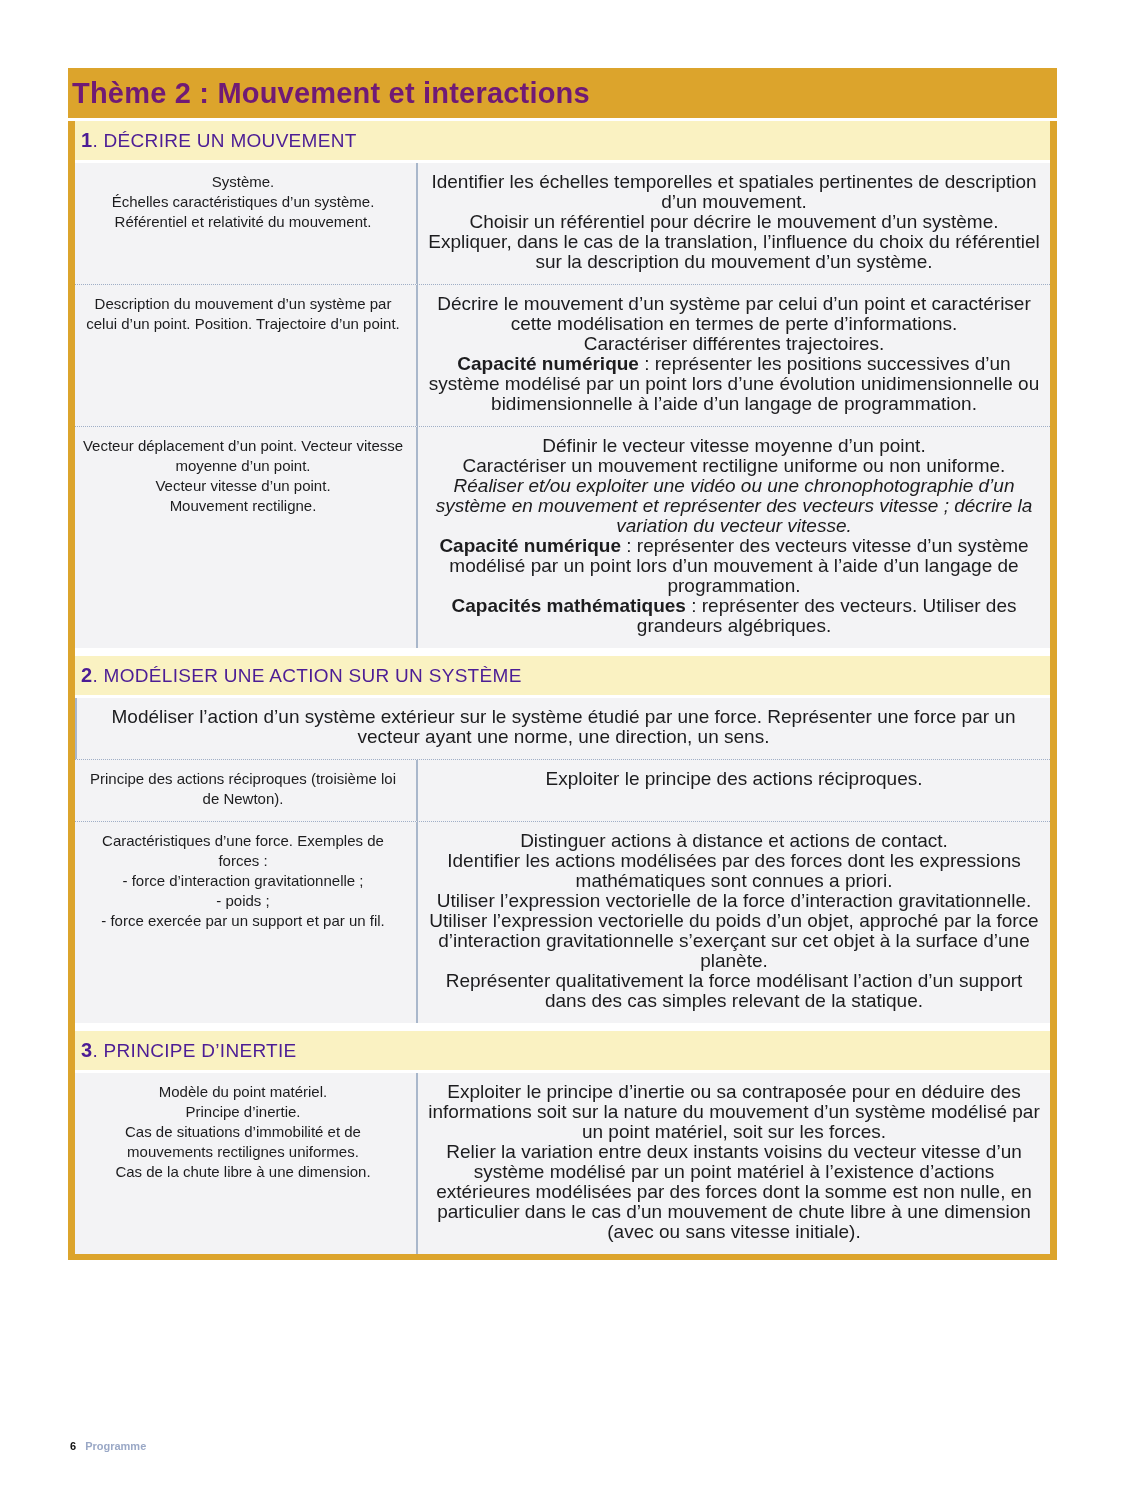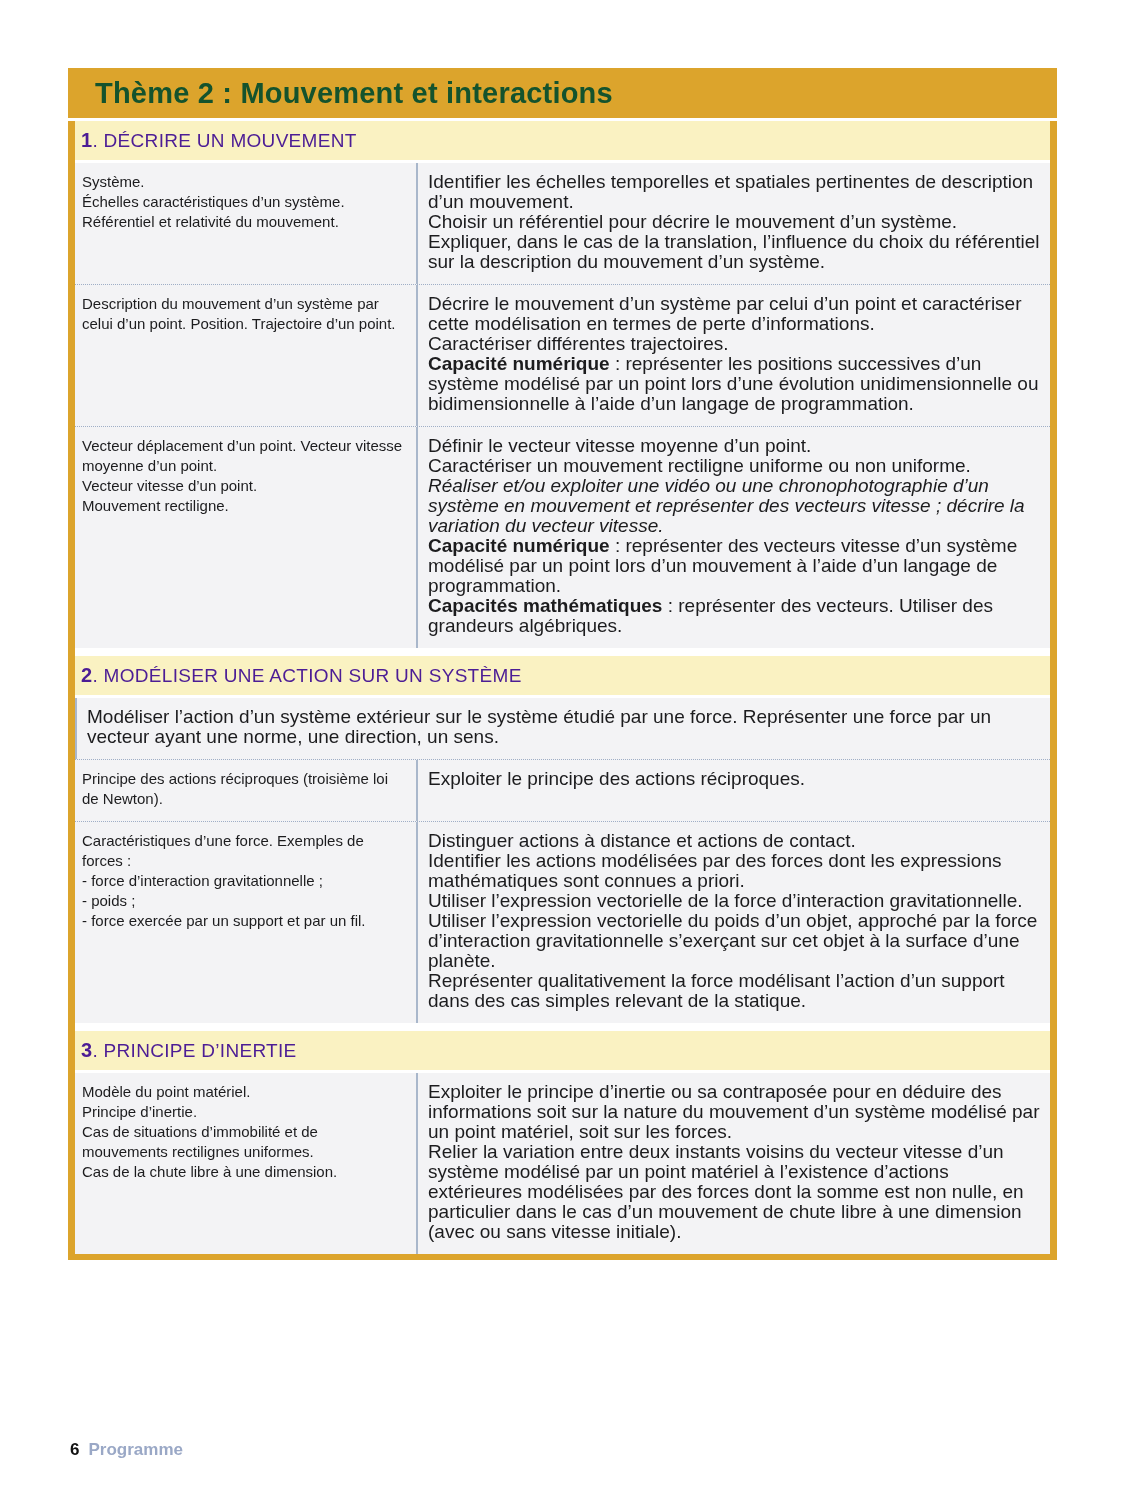--- a/index.html
+++ b/index.html
@@ -6,26 +6,26 @@
   body {
     width: 1125px; height: 1500px;
     background: #ffffff;
     position: relative;
     font-family: "Liberation Sans", sans-serif;
     color: #1c1c1e;
   }
   .doc { position: absolute; left: 68px; top: 68px; width: 989px; }
   .title-bar {
     background: var(--gold, #DCA42C);
-    color: #14532d;
+    color: #701a75;
     font-weight: bold;
     font-size: 29px;
     letter-spacing: 0.2px;
     height: 50px; line-height: 50px;
-    padding-left: 27px;
+    padding-left: 4px;
     box-sizing: border-box;
   }
   .table-wrap {
     margin-top: 3px;
     border-left: 7px solid var(--gold, #DCA42C);
     border-right: 7px solid var(--gold, #DCA42C);
     border-bottom: 6px solid var(--gold, #DCA42C);
     background: #ffffff;
   }
   .section { margin-top: 8px; }
@@ -51,26 +51,26 @@
     padding: 9px 12px 12px 7px;
     font-size: 15px; line-height: 20px;
   }
   .cell-right {
     flex: 1 1 auto;
     box-sizing: border-box;
     border-left: 2px solid var(--divider_blue, #A9B7CB);
     padding: 9px 10px 12px 10px;
     font-size: 19px; line-height: 20px;
   }
-  .cell-left p, .cell-right p { margin: 0; }
+  .cell-left p, .cell-right p { margin: 0; text-align: center; }
   .b { font-weight: bold; }
   .i { font-style: italic; }
   .footer {
     position: absolute; left: 70px; top: 1440px;
-    font-size: 17px; font-weight: bold;
+    font-size: 11px; font-weight: bold;
   }
   .footer .pnum { color: #121212; }
   .footer .plabel { color: var(--footer_blue, #9AA8C6); margin-left: 9px; }
 </style>
 </head>
 <body style="--gold: #DCA42C; --band_yellow: #FAF2C2; --cell_gray: #F3F3F5; --divider_blue: #A9B7CB; --dots_blue: #9FAEC6; --footer_blue: #9AA8C6; --title_text: #FFFFFF;">
 
 <div class="doc">
   <div class="title-bar">Thème 2 : Mouvement et interactions</div>
   <div class="table-wrap">

